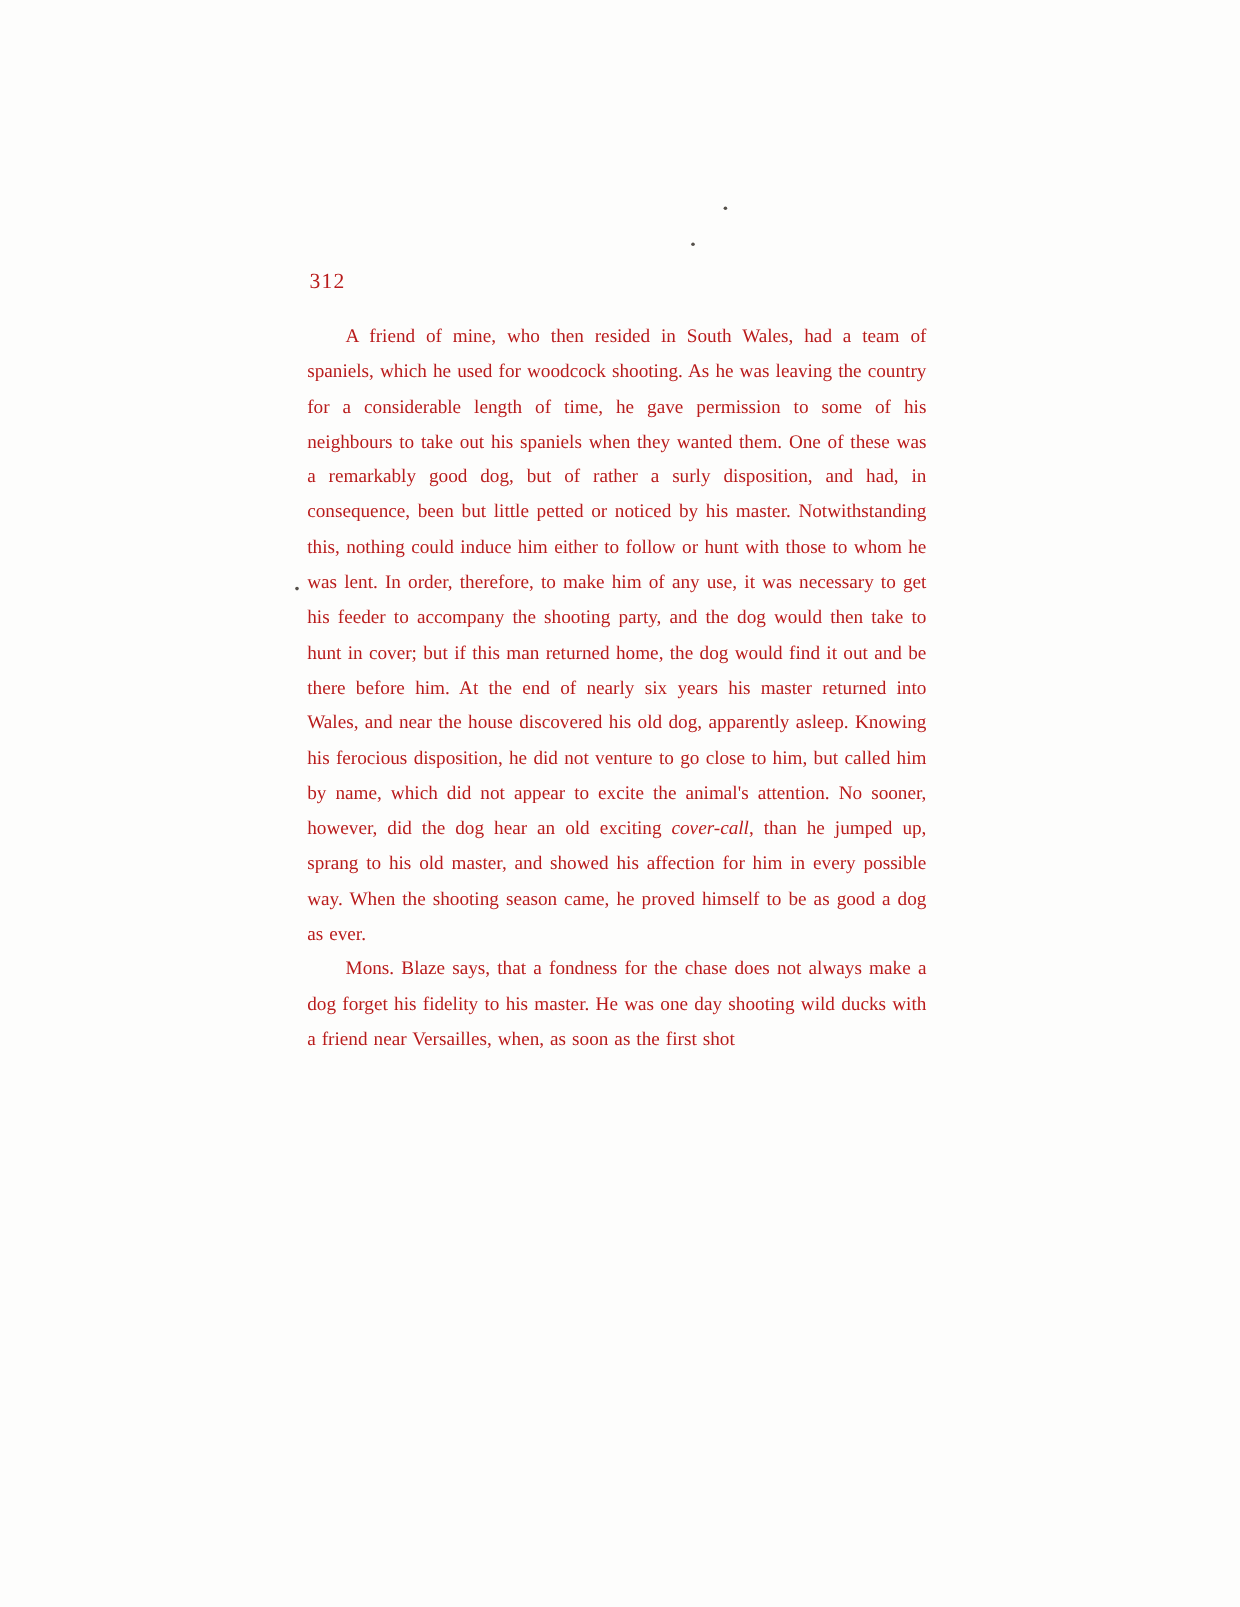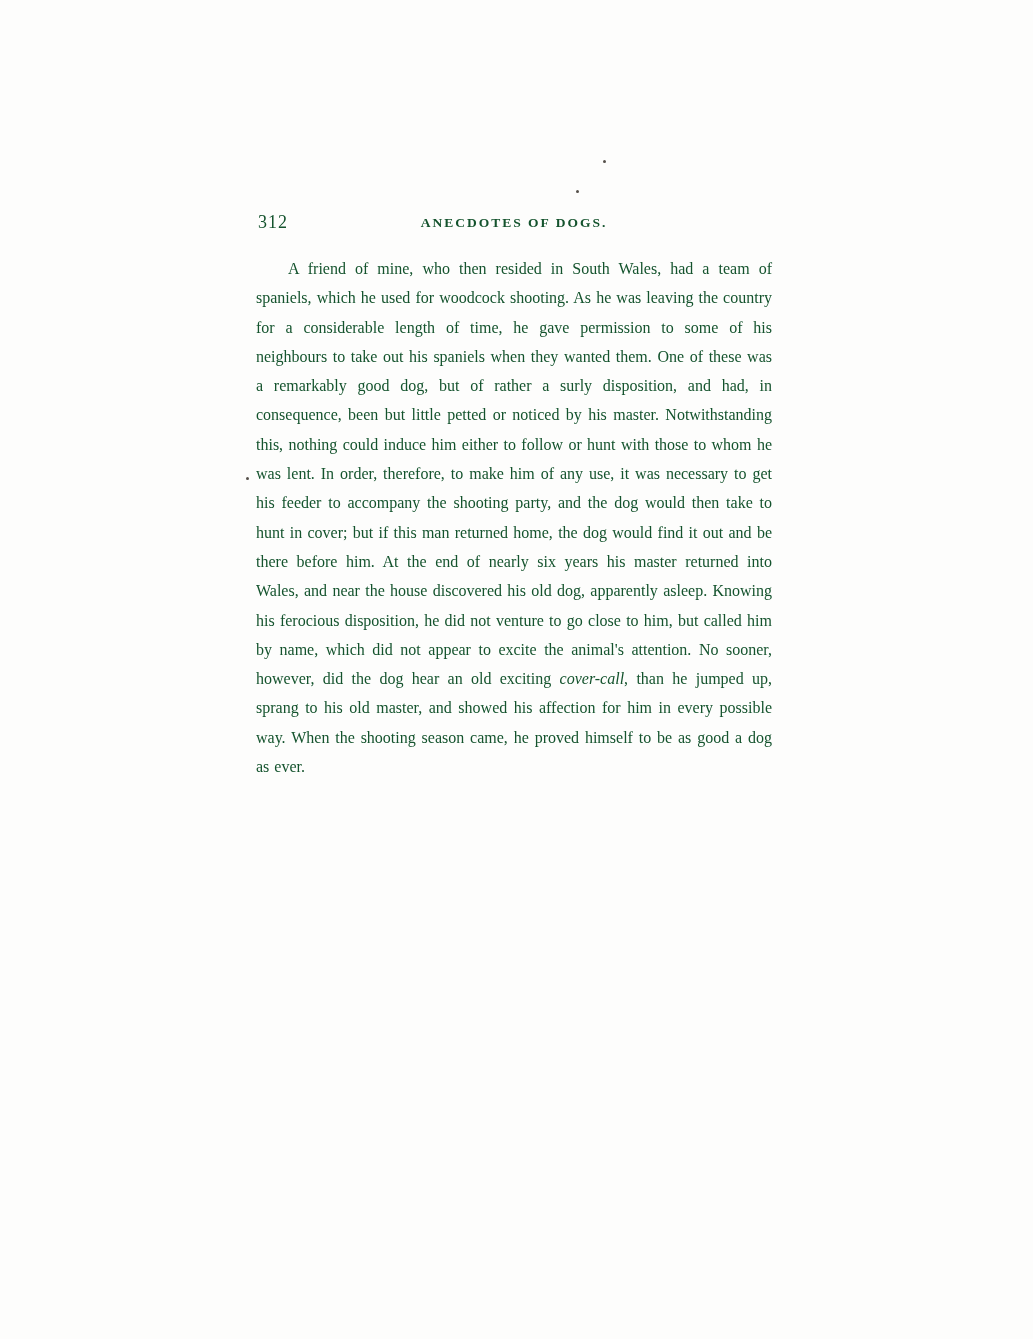--- a/index.html
+++ b/index.html
@@ -7,21 +7,22 @@
     padding: 0;
     background: #fdfdfc;
   }
   .scan-page {
     position: relative;
     width: 1033px;
     height: 1120px;
     background: #fdfdfc;
     overflow: hidden;
     font-family: "Liberation Serif", "DejaVu Serif", serif;
-    color: #14532d;
+    color: #b91c1c;
+    margin-top: 12px;
   }
   .text-block {
     position: absolute;
     left: 256px;
     top: 212px;
     width: 516px;
   }
   .page-header {
     position: relative;
     height: 42px;
@@ -69,21 +70,21 @@
 <div class="scan-page">
 
   <div class="speck speck-1"></div>
   <div class="speck speck-2"></div>
   <div class="speck speck-3"></div>
 
   <div class="text-block">
 
     <div class="page-header">
       <span class="page-number">312</span>
-      <span class="running-title">ANECDOTES OF DOGS.</span>
     </div>
 
     <div class="page-body" id="paragraphs">
         <p class="para"><span>A friend of mine, who then resided in South Wales, had a team of spaniels, which he used for woodcock shooting.  As he was leaving the country for a considerable length of time, he gave permission to some of his neighbours to take out his spaniels when they wanted them.  One of these was a remarkably good dog, but of rather a surly disposition, and had, in consequence, been but little petted or noticed by his master.  Notwithstanding this, nothing could induce him either to follow or hunt with those to whom he was lent.  In order, therefore, to make him of any use, it was necessary to get his feeder to accompany the shooting party, and the dog would then take to hunt in cover; but if this man returned home, the dog would find it out and be there before him.  At the end of nearly six years his master returned into Wales, and near the house discovered his old dog, apparently asleep.  Knowing his ferocious disposition, he did not venture to go close to him, but called him by name, which did not appear to excite the animal's attention.  No sooner, however, did the dog hear an old exciting </span><em>cover-call</em><span>, than he jumped up, sprang to his old master, and showed his affection for him in every possible way.  When the shooting season came, he proved himself to be as good a dog as ever.</span></p>
+        <p class="para"><span>Mons. Blaze says, that a fondness for the chase does not always make a dog forget his fidelity to his master.  He was one day shooting wild ducks with a friend near Versailles, when, as soon as the first shot</span></p>
       </div>
 
   </div>
 </div>
 
 </body></html>

